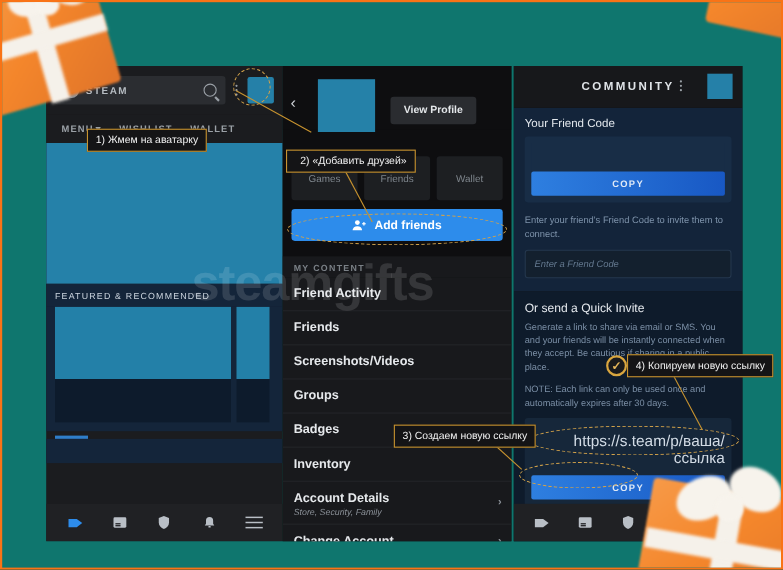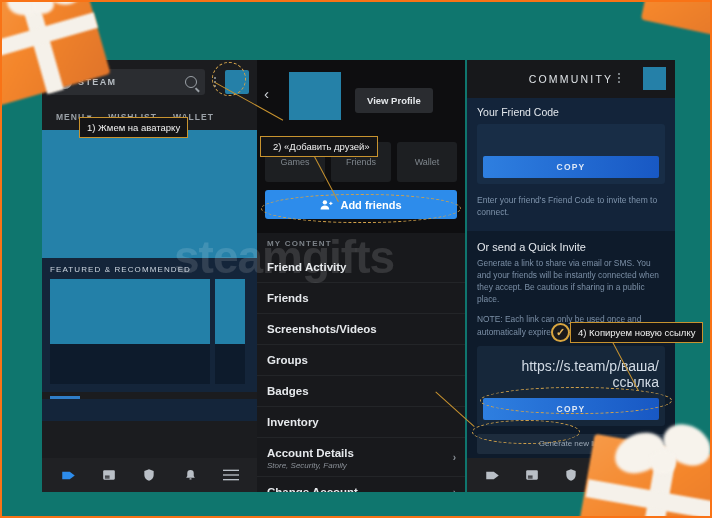--- a/index.html
+++ b/index.html
@@ -146,21 +146,21 @@
   }
   .menu-item.with-sub { padding-bottom:6px; }
   .menu-sub { color:#8b9198; font-size:8px; font-weight:normal; margin-top:2px;font-style:italic; }
   .menu-arrow { position:absolute; right:9px; top:50%; transform:translateY(-50%); color:#8b9198; font-size:10px; font-weight:bold; }
 
   
   .comm-head {
     height: 38px; background:#17181b; display:flex; align-items:center;
     justify-content:center; position:relative;
   }
-  .comm-title { color:#dfe3e7; font-size:10.5px; letter-spacing:2.2px; font-weight:normal; }
+  .comm-title { color:#dfe3e7; font-size:10.5px; letter-spacing:2.2px; font-weight:bold; }
   .comm-head .kebab { position:absolute; right:46px; top:13px; }
   .comm-avatar { position:absolute; right:9px; top:7px; width:23px; height:23px; background:#2580a8; }
 
   .fc-panel { background:#13243a; padding: 8px 10px 12px 10px; }
   .fc-label { color:#e2e7ec; font-size:10.5px; margin-bottom:6px; }
   .fc-box { background:#182d46; border-radius:3px; padding:6px; }
   .fc-empty { height:26px; background:#182d46; }
   .btn-copy {
     height:22px; border-radius:2px;
     background:linear-gradient(90deg,#2e7fe0,#1858c4);
@@ -344,20 +344,23 @@
       <span class="comm-avatar"></span>
     </div>
 
     <div class="fc-panel">
       <div class="fc-label">Your Friend Code</div>
       <div class="fc-box">
         <div class="fc-empty"></div>
         <div class="btn-copy">COPY</div>
       </div>
       <div class="fc-hint">Enter your friend's Friend Code to invite them to connect.</div>
+      <div class="fc-entry">
+        <span>Enter a Friend Code</span>
+      </div>
     </div>
 
     <div class="qi-panel">
       <div class="qi-title">Or send a Quick Invite</div>
       <div class="qi-text">Generate a link to share via email or SMS. You and your friends will be instantly connected when they accept. Be cautious if sharing in a public place.</div>
       <div class="qi-note">NOTE: Each link can only be used once and automatically expires after 30 days.</div>
       <div class="link-card">
         <div class="link-url">https://s.team/p/ваша/ссылка</div>
         <div class="btn-copy">COPY</div>
       </div>
@@ -403,20 +406,21 @@
   <div class="hl-circle" style="left:210px; top:60px; width:34px; height:34px;"></div>
   <div class="leader" style="left:213px; top:80px; width:78px; transform:rotate(29deg);"></div>
   <div class="anno callout" style="left:77px; top:115px;">1) Жмем на аватарку</div>
 
   <div class="hl-ellipse" style="left:259px; top:192px; width:200px; height:29px;"></div>
   <div class="leader" style="left:336px; top:200px; width:67px; transform:rotate(-118deg);"></div>
   <div class="anno callout" style="left:258px; top:134px;padding-left:12px;">2) «Добавить друзей»</div>
 
   <div class="hl-ellipse" style="left:470px; top:418px; width:108px; height:24px;"></div>
   <div class="leader" style="left:472px; top:425px; width:52px; transform:rotate(-138deg);"></div>
+  <div class="anno callout" style="left:356px; top:384px;">3) Создаем новую ссылку</div>
 
   <div class="hl-ellipse" style="left:478px; top:385px; width:192px; height:27px;"></div>
   <div class="leader" style="left:636px; top:389px; width:58px; transform:rotate(-118deg);"></div>
   <div class="check-badge" style="left:549px; top:321px;">✓</div>
   <div class="anno callout" style="left:568px; top:320px;">4) Копируем новую ссылку</div>
 
   <div class="gift-deco" id="deco-tr">
     <span class="gift-box"></span>
   </div>
 

